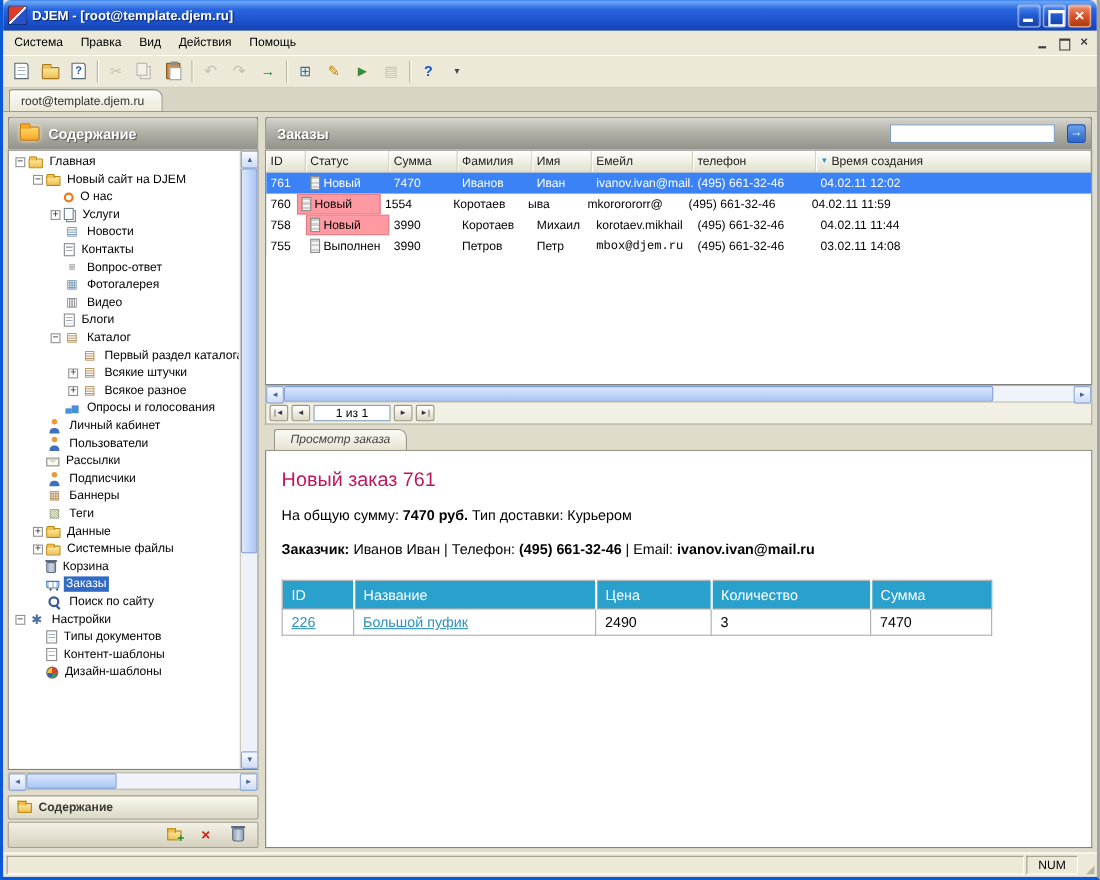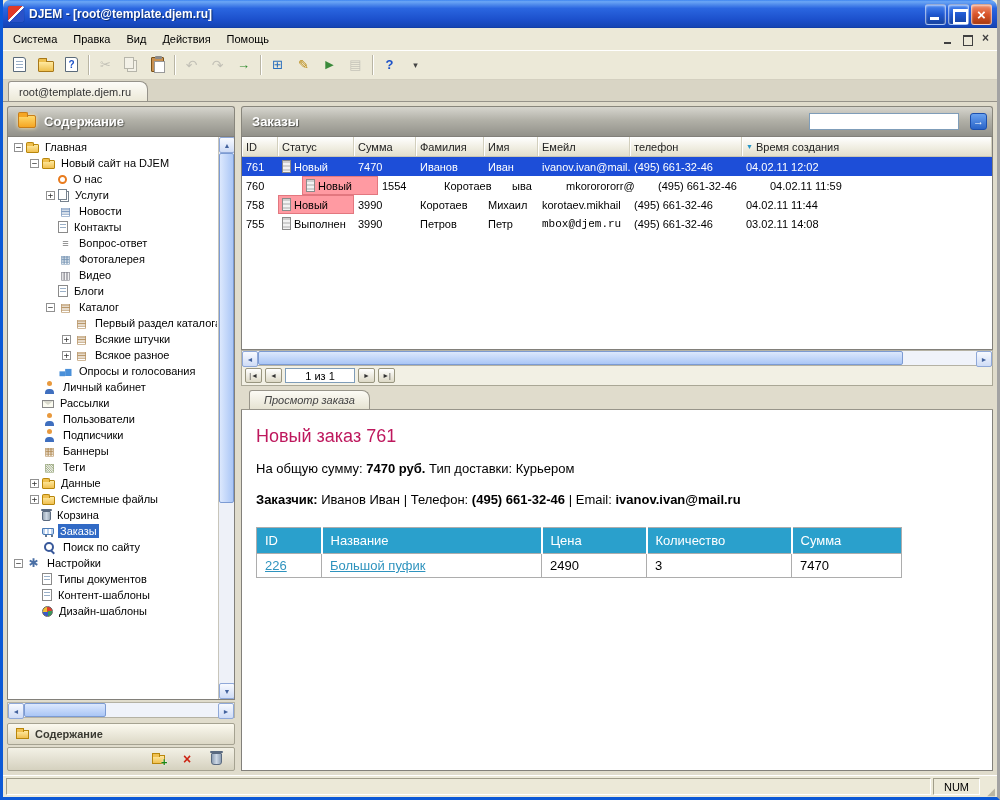--- a/index.html
+++ b/index.html
@@ -141,21 +141,21 @@
   .rp-title{flex:1;}
   .search-input{width:150px;height:17px;border:1px solid #7f9db9;padding:0 3px;font-size:11px;flex:none;}
   .go-btn{width:17px;height:17px;margin-left:3px;flex:none;border-radius:3px;border:1px solid #1c4fae;background:linear-gradient(180deg,#6aa2f0,#2a64c8);position:relative;}
   .go-btn::before{content:"→";position:absolute;inset:0;color:#fff;font-size:11px;line-height:15px;text-align:center;font-weight:700;}
 
   .grid{height:214px;flex:none;background:#fff;border:1px solid #82807a;display:flex;flex-direction:column;overflow:hidden;}
   .ghead{height:20px;flex:none;display:flex;background:linear-gradient(180deg,#ffffff,#f0eee2 55%,#e2dfcd);border-bottom:1px solid #c9c6b4;}
   .gh{flex:none;display:flex;align-items:center;gap:3px;padding:0 4px;border-right:1px solid #d2cfbd;box-shadow:inset 1px 0 0 #fff;overflow:hidden;white-space:nowrap;color:#222;}
   .sort{color:#2596c6;font-size:7px;flex:none;}
   .grow{height:19px;flex:none;display:flex;}
-  .grow.sel{background:#1d4ed8;color:#fff;justify-content:flex-end;}
+  .grow.sel{background:#3b82f6;color:#fff;justify-content:flex-end;}
   .gc{flex:none;display:flex;align-items:center;gap:3px;padding:0 4px;overflow:hidden;white-space:nowrap;}
   .gc.pink{background:#ff9aa2;box-shadow:inset 0 0 0 1px #e2777f;color:#000;}
   .st-ico{width:9px;height:13px;flex:none;border:1px solid #8a8a8a;background:repeating-linear-gradient(180deg,#cfcfcf 0 2px,#f2f2f2 2px 4px);}
   .gfill{flex:1;background:#fff;}
 
   .pgbar{height:20px;flex:none;display:flex;align-items:center;gap:3px;padding:2px 3px;background:#f2f0e4;border:1px solid #aaa796;border-top:none;}
   .pgb{width:17px;height:15px;border:1px solid #98957f;background:linear-gradient(#fff,#ddd9c6);border-radius:2px;position:relative;flex:none;}
   .pgb::before{position:absolute;inset:0;display:flex;align-items:center;justify-content:center;font-size:7px;color:#333;}
   .pgb.first::before{content:"|◄";}
   .pgb.prev::before{content:"◄";}
@@ -372,28 +372,28 @@
             </div>
             <div class="tree-row">
               <span class="indent" style="width: 20px;"></span>
               <span class="exp-sp"></span>
               <span class="ti ti-person"></span>
               <span class="t-label">Личный кабинет</span>
             </div>
             <div class="tree-row">
               <span class="indent" style="width: 20px;"></span>
               <span class="exp-sp"></span>
+              <span class="ti ti-person"></span>
+              <span class="t-label">Пользователи</span>
+            </div>
+            <div class="tree-row">
+              <span class="indent" style="width: 20px;"></span>
+              <span class="exp-sp"></span>
               <span class="ti ti-mail"></span>
               <span class="t-label">Рассылки</span>
-            </div>
-            <div class="tree-row">
-              <span class="indent" style="width: 20px;"></span>
-              <span class="exp-sp"></span>
-              <span class="ti ti-person"></span>
-              <span class="t-label">Пользователи</span>
             </div>
             <div class="tree-row">
               <span class="indent" style="width: 20px;"></span>
               <span class="exp-sp"></span>
               <span class="ti ti-person"></span>
               <span class="t-label">Подписчики</span>
             </div>
             <div class="tree-row">
               <span class="indent" style="width: 20px;"></span>
               <span class="exp-sp"></span>
@@ -548,21 +548,21 @@
                 <span>ivanov.ivan@mail.ru</span>
               </div>
               <div class="gc" style="width: 112px;">
                 <span>(495) 661-32-46</span>
               </div>
               <div class="gc" style="flex: 1 1 0%;">
                 <span>04.02.11 12:02</span>
               </div>
             </div>
             <div class="grow">
-              <div class="gc" style="width: 60px;">
+              <div class="gc" style="width: 28px;">
                 <span>760</span>
               </div>
               <div class="gc pink" style="width: 76px;">
                 <span class="st-ico"></span>
                 <span>Новый</span>
               </div>
               <div class="gc" style="width: 62px;">
                 <span>1554</span>
               </div>
               <div class="gc" style="width: 68px;">

